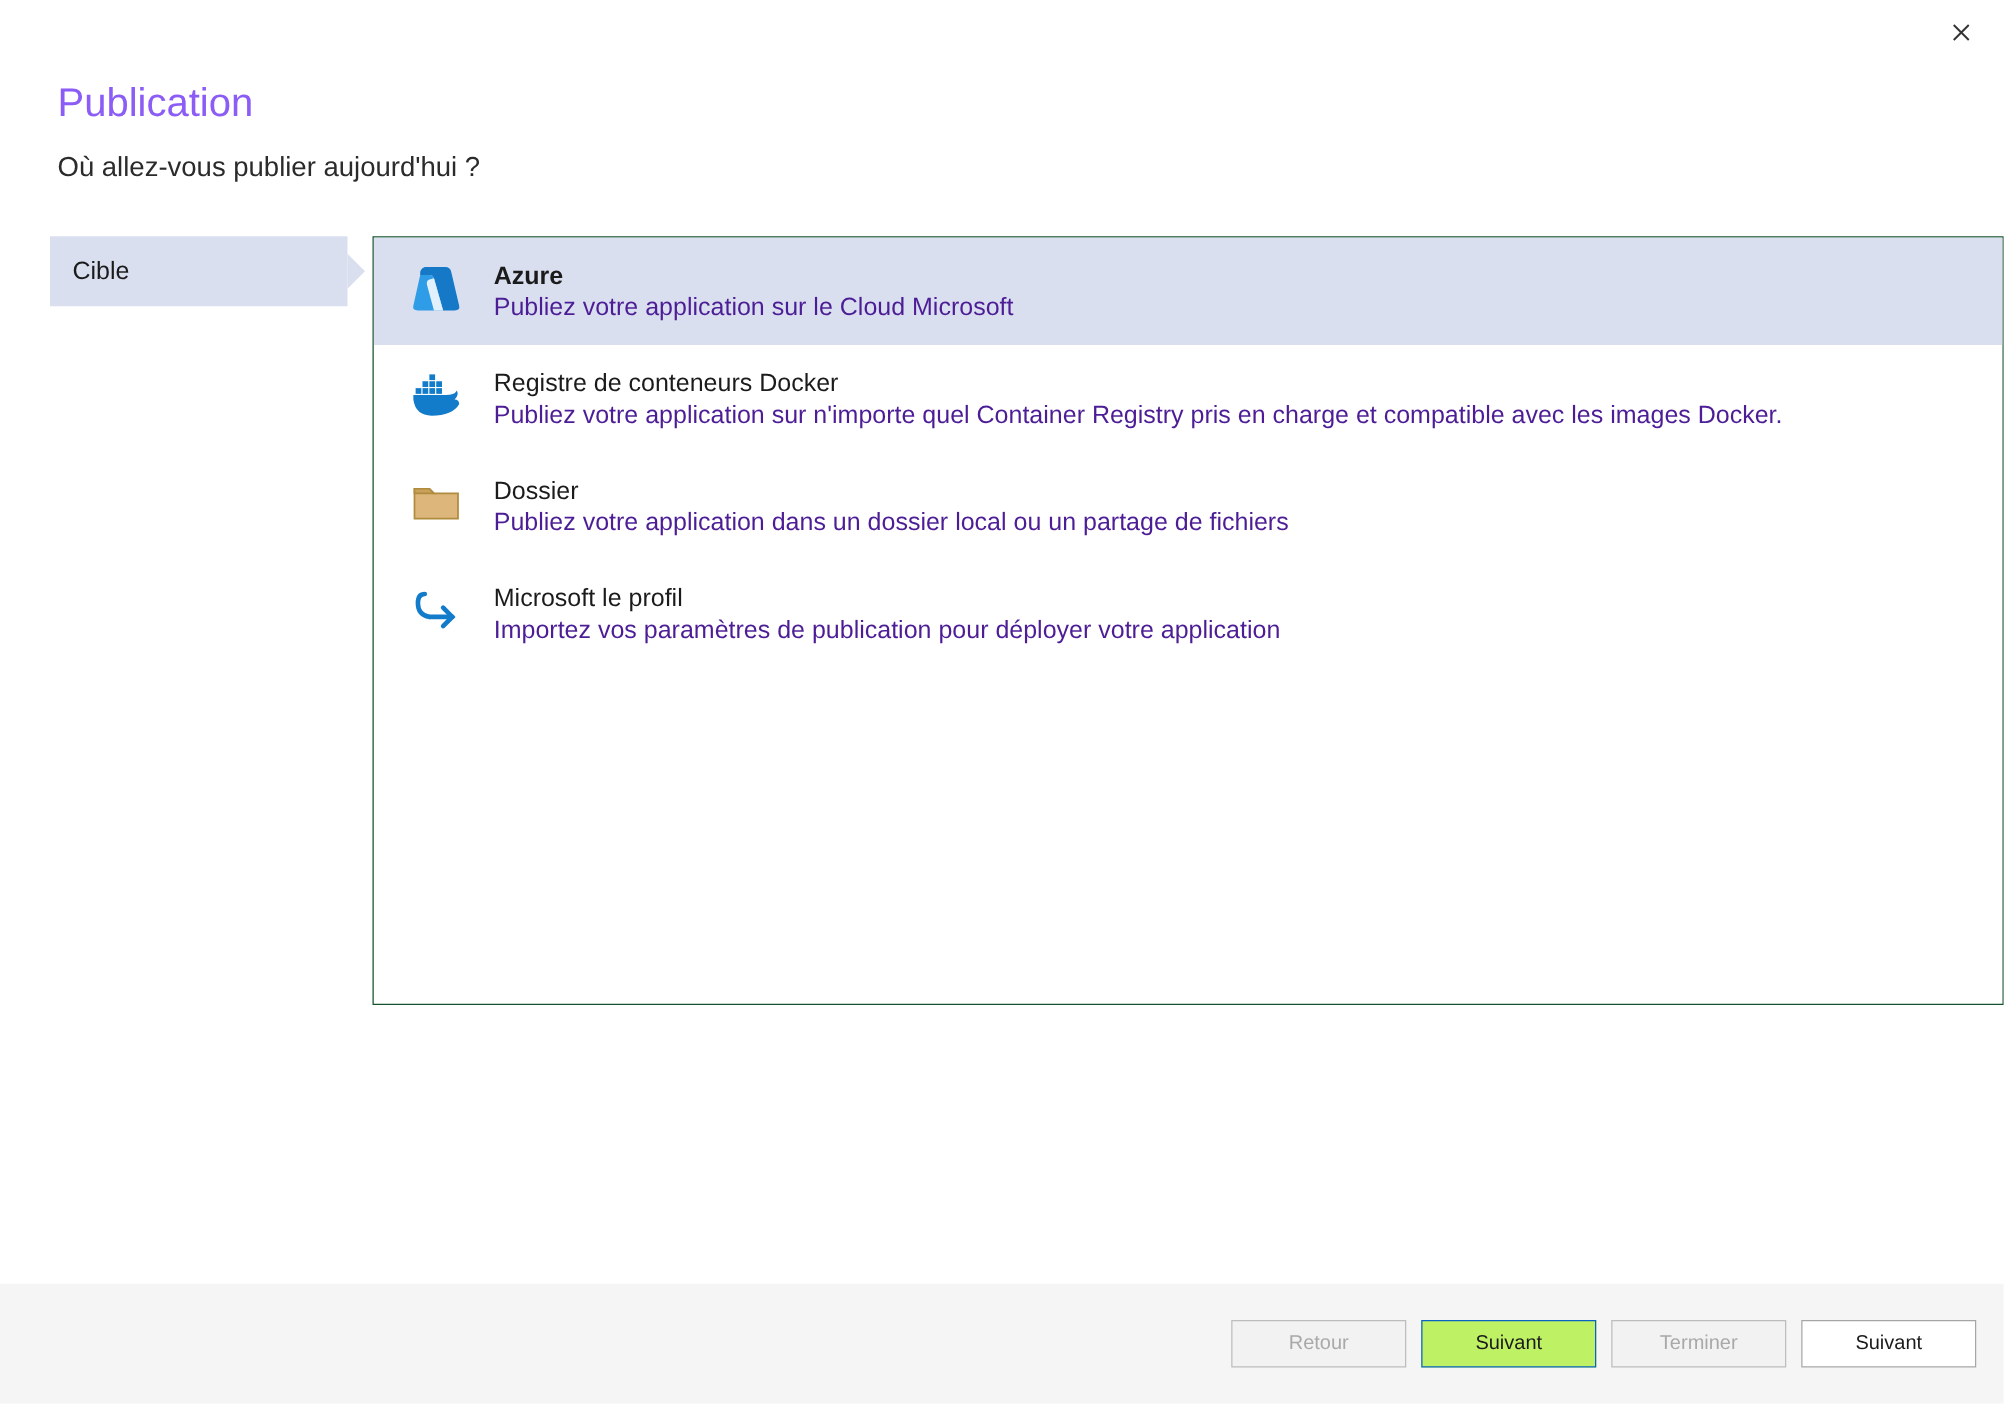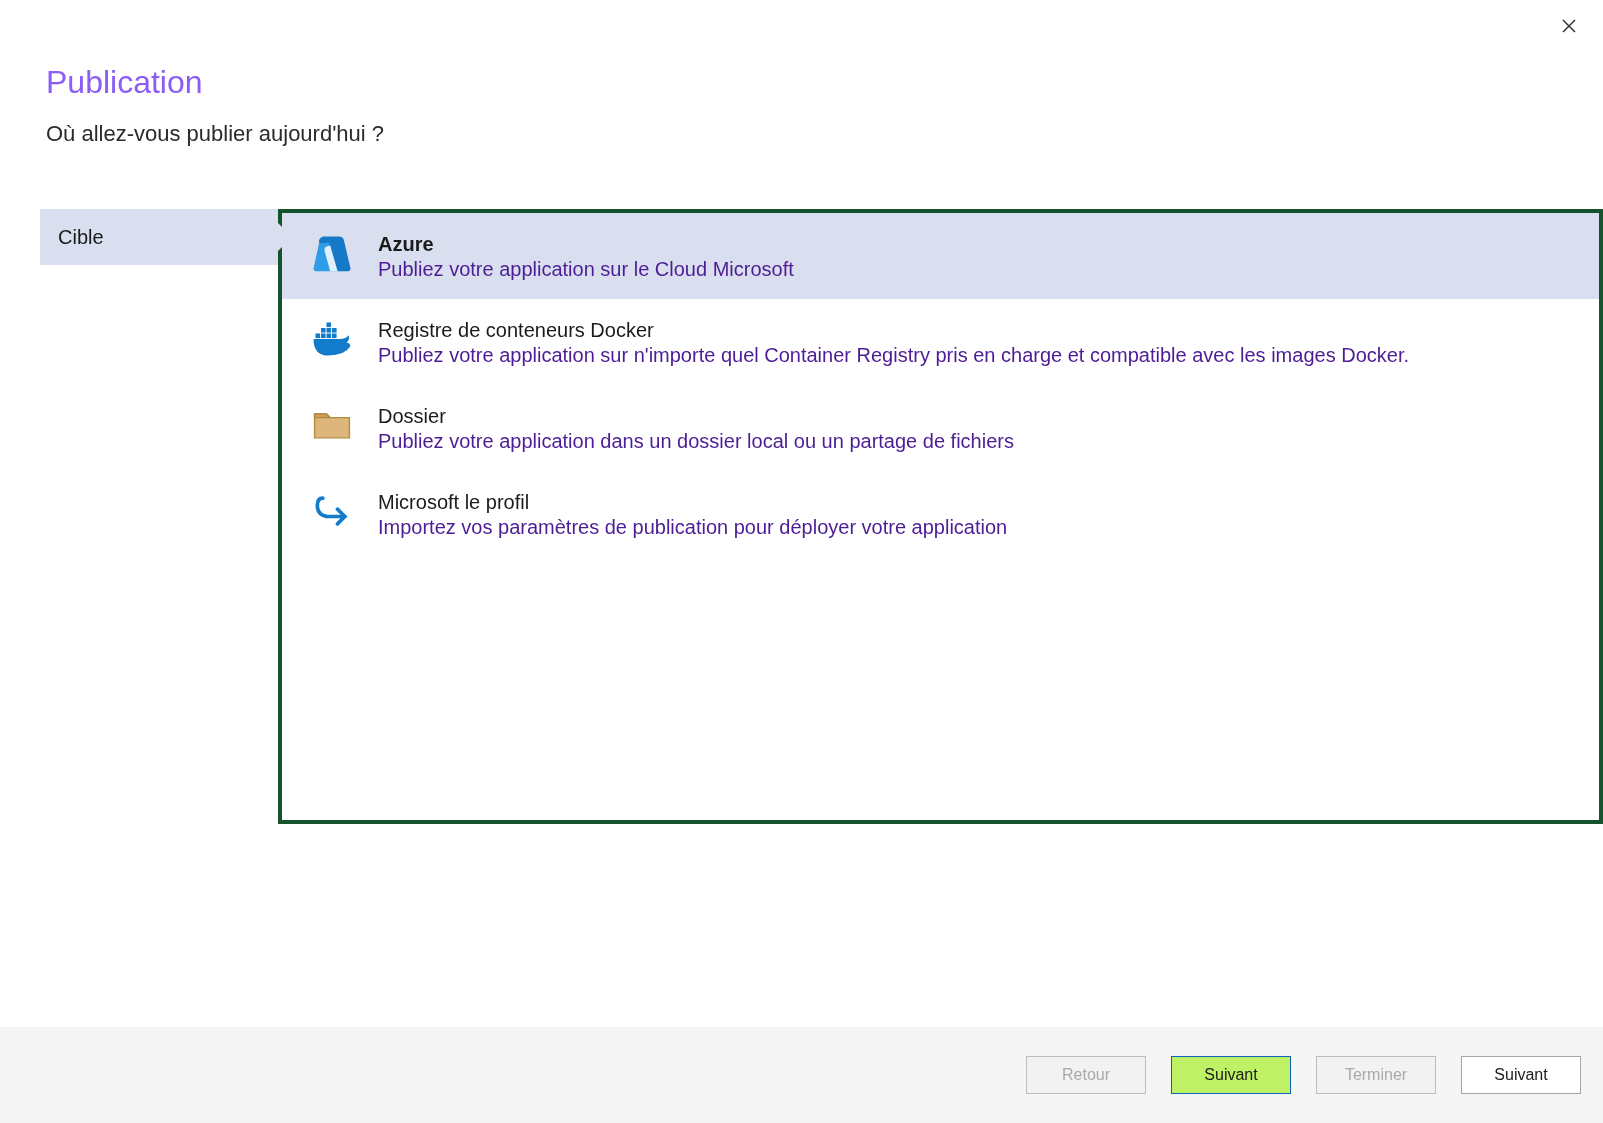--- a/index.html
+++ b/index.html
@@ -32,22 +32,23 @@
       color: #8b5cf6;
       margin-bottom: 20px;
     }
     .subtitle {
       font-size: 22px;
       font-weight: 400;
       color: #2b2b2b;
     }
     .content {
       display: flex;
-      margin-top: 62px;
+      margin-top: 42px;
       padding: 0 0 0 40px;
+      gap: 20px;
     }
     .sidebar {
       width: 238px;
       flex-shrink: 0;
     }
     .sidebar-item {
       position: relative;
       height: 56px;
       display: flex;
       align-items: center;
@@ -65,21 +66,21 @@
       top: 50%;
       transform: translateY(-50%);
       width: 0; height: 0;
       border-top: 14px solid transparent;
       border-bottom: 14px solid transparent;
       border-left: 14px solid #dadff0;
       z-index: 2;
     }
     .main-panel {
       flex: 1;
-      border: 4px solid #14532d;
+      border: 1px solid #14532d;
       margin-right: 0;
       min-height: 615px;
       overflow: hidden;
       position: relative;
       width: 998px;
     }
     .option {
       display: flex;
       align-items: flex-start;
       padding: 18px 20px 18px 22px;
@@ -118,29 +119,28 @@
       right: 0;
       height: 96px;
       background: #f5f5f5;
       display: flex;
       align-items: center;
       justify-content: flex-end;
       padding-right: 22px;
       gap: 12px;
     }
     .btn {
-      width: 120px;
+      width: 140px;
       height: 38px;
       font-size: 16px;
       font-family: inherit;
       border: 1px solid #a6a6a6;
       background: #f0f0f0;
       cursor: pointer;
       color: #1b1b1b;
-      margin-left: 13px;
     }
     .btn.disabled {
       color: #a9a9a9;
       background: #f2f2f2;
       border-color: #bdbdbd;
       cursor: default;
     }
     .btn.primary {
       border: 1.5px solid #0a63c2;
       background: #bef264;

